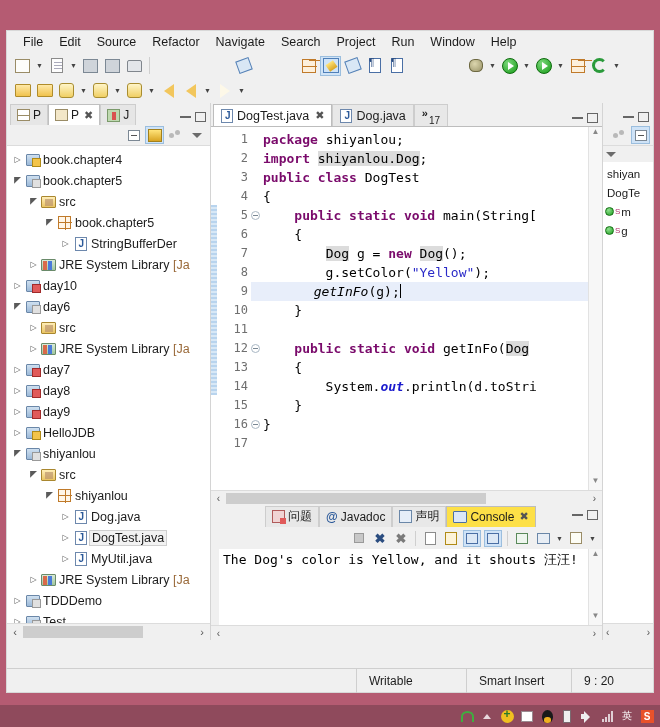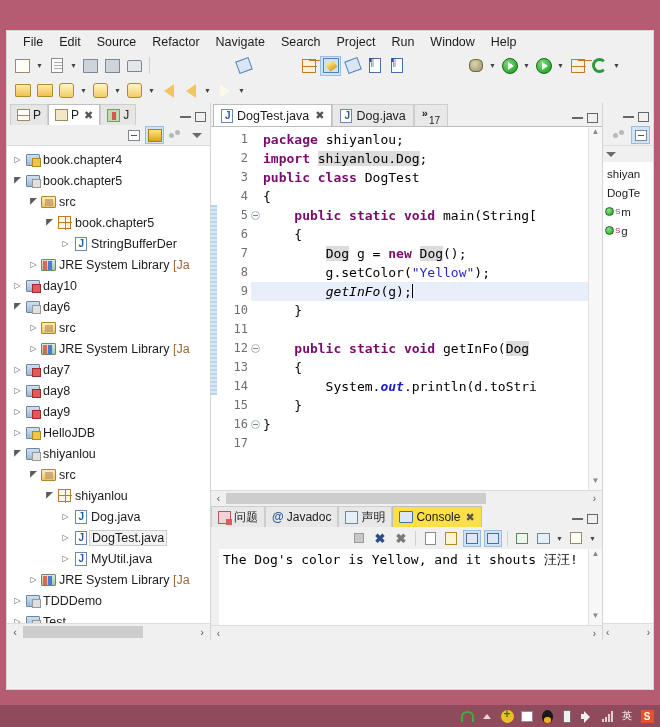--- a/index.html
+++ b/index.html
@@ -372,39 +372,39 @@
     width:9px;height:9px;border:1px solid #a9b7c4;border-radius:50%;
     background:#fff;
   }
   .fold:after{content:"";position:absolute;left:1px;top:3px;width:5px;height:1px;background:#7a8894;}
   .ed-code {
     flex:1; position:relative; padding-top:3px; padding-left:12px;
     font-family: "DejaVu Sans Mono", monospace; font-size: 13px;
     overflow: hidden; white-space: pre;
   }
   .cline { height:19px; line-height:19px; }
-  .cline.cur { background:#e8eefa; margin-left:-12px; padding-left:12px; }
+  .cline.cur { background:#e8eefa; margin-left:-12px; }
   .kw { color:#7a0a6b; font-weight:bold; }
   .str { color:#2a2ac8; }
   .fld { color:#1a1acd; font-weight:bold; font-style:italic; }
   .mth { font-style:italic; }
   .occ { background:#dcdcdc; }
   .caret { display:inline-block;width:1px;height:14px;background:#000;vertical-align:-2px; }
 
   .ed-vscroll { width:14px; background:#f7f7f7; border-left:1px solid #e2e2e2; position:relative; }
   .vs-arrow { height:14px;text-align:center;font-size:8px;color:#888; }
   .vs-arrow.bot { position:absolute;bottom:0;left:0;right:0; }
   .ed-hscroll { height:15px;background:#f0f0f0;display:flex;align-items:center;border-top:1px solid #dcdcdc; }
   .ehs-arrow{width:15px;text-align:center;font-size:10px;color:#555;}
   .ehs-track{flex:1;height:11px;position:relative;}
   .ehs-thumb{position:absolute;left:0;top:0;height:11px;width:260px;background:#cdcdcd;}
 
   
   .console-area { flex:1; display:flex; flex-direction:column; background:#f0f0f0; }
-  .cs-tabrow { height:22px;display:flex;align-items:flex-end;background:#f0f0f0;padding-left:0; }
+  .cs-tabrow { height:22px;display:flex;align-items:center;background:#f0f0f0;padding-left:14px;margin-left:40px; }
   .cs-tab {
     display:flex;align-items:center;gap:3px;height:21px;padding:0 6px;
     font-size:12px;color:#1c1c1c;border:1px solid #cdcdcd;border-bottom:none;background:#e8e8e8;
   }
   .cs-tab.active{ background:#fde047;border-color:#bdbdbd; }
   .cs-tab .x{font-size:11px;color:#555;margin-left:2px;}
   .ic-prob{width:13px;height:13px;background:#f0d4d4;border:1px solid #b05a5a;position:relative;}
   .ic-prob:after{content:"";position:absolute;right:-2px;bottom:-2px;width:6px;height:6px;background:#e05a5a;}
   .ic-at{font-size:12px;color:#2c5a9a;font-weight:bold;line-height:1;}
   .ic-decl{width:13px;height:13px;background:#e6eef8;border:1px solid #6a87a8;}
@@ -991,20 +991,26 @@
           </div>
         <div class="ol-hs">
           <span>‹</span>
           <span>›</span>
         </div>
       </div>
 
     </div>
   </div>
 
+  <div class="statusbar">
+    <div class="sb-spacer"></div>
+    <div class="sb-cell w">Writable</div>
+    <div class="sb-cell i">Smart Insert</div>
+    <div class="sb-cell p">9 : 20</div>
+  </div>
 
   <div class="taskbar">
     <div class="tray">
         <div class="tray-wifi"></div>
       </div>
     <div class="tray">
         <div class="tray-up"></div>
       </div>
     <div class="tray">
         <div class="tray-plus"></div>

